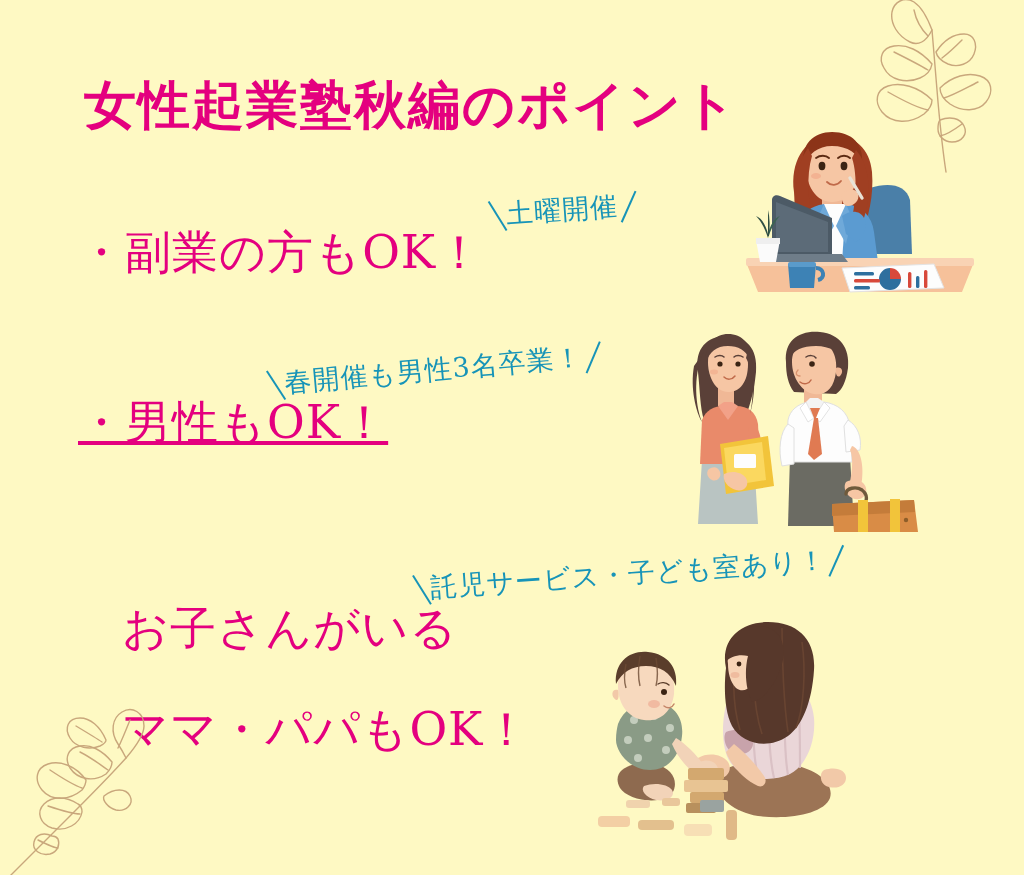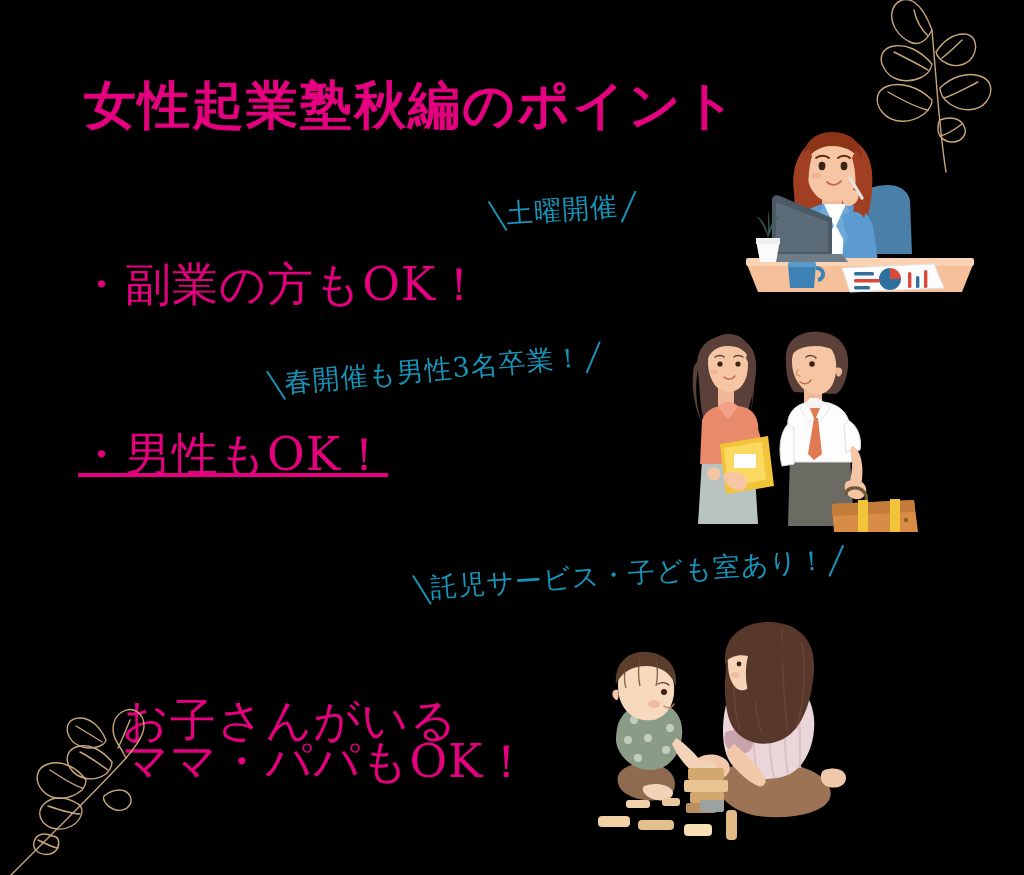--- a/index.html
+++ b/index.html
@@ -8,21 +8,21 @@
     padding: 0;
     background: #ffffff;
   }
   body {
     font-family: "DejaVu Serif", "Liberation Serif", serif;
   }
   #poster {
     position: relative;
     width: 1024px;
     height: 875px;
-    background: #000000;
+    background: #fef9c3;
     overflow: hidden;
   }
 
   
   .botanical {
     position: absolute;
     pointer-events: none;
   }
   .botanical svg { display: block; }
 
@@ -56,26 +56,25 @@
   
   .bullet-line {
     position: absolute;
     color: #e4007f;
     font-size: 46px;
     font-weight: 500;
     letter-spacing: 1px;
     line-height: 1.08;
     white-space: nowrap;
     font-family: "DejaVu Serif", "Liberation Serif", serif;
-    margin-top: 32px;
   }
   #bullet-1-line-1 { left: 78px;  top: 228px; }
   #bullet-2-line-1 { left: 78px;  top: 398px; text-decoration: underline; }
   #bullet-3-line-1 { left: 78px;  top: 552px; }
-  #bullet-3-line-2 { left: 122px; top: 664px; }
+  #bullet-3-line-2 { left: 122px; top: 604px; }
   #bullet-3-line-3 { left: 122px; top: 705px; text-align: center; }
 
   
   .annotation {
     position: absolute;
     color: #1794b8;
     font-size: 27px;
     letter-spacing: 1px;
     white-space: nowrap;
     font-family: "DejaVu Serif", "Liberation Serif", serif;

